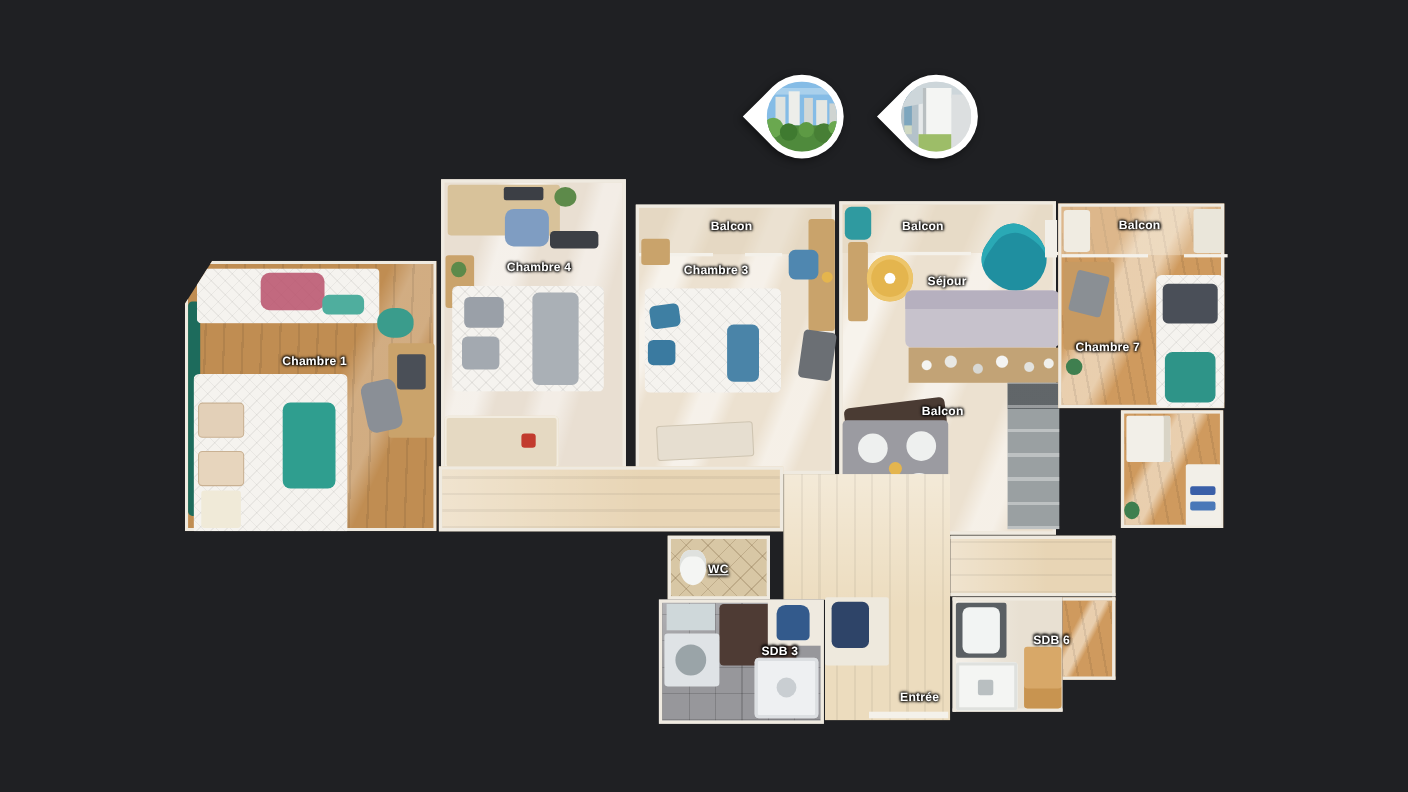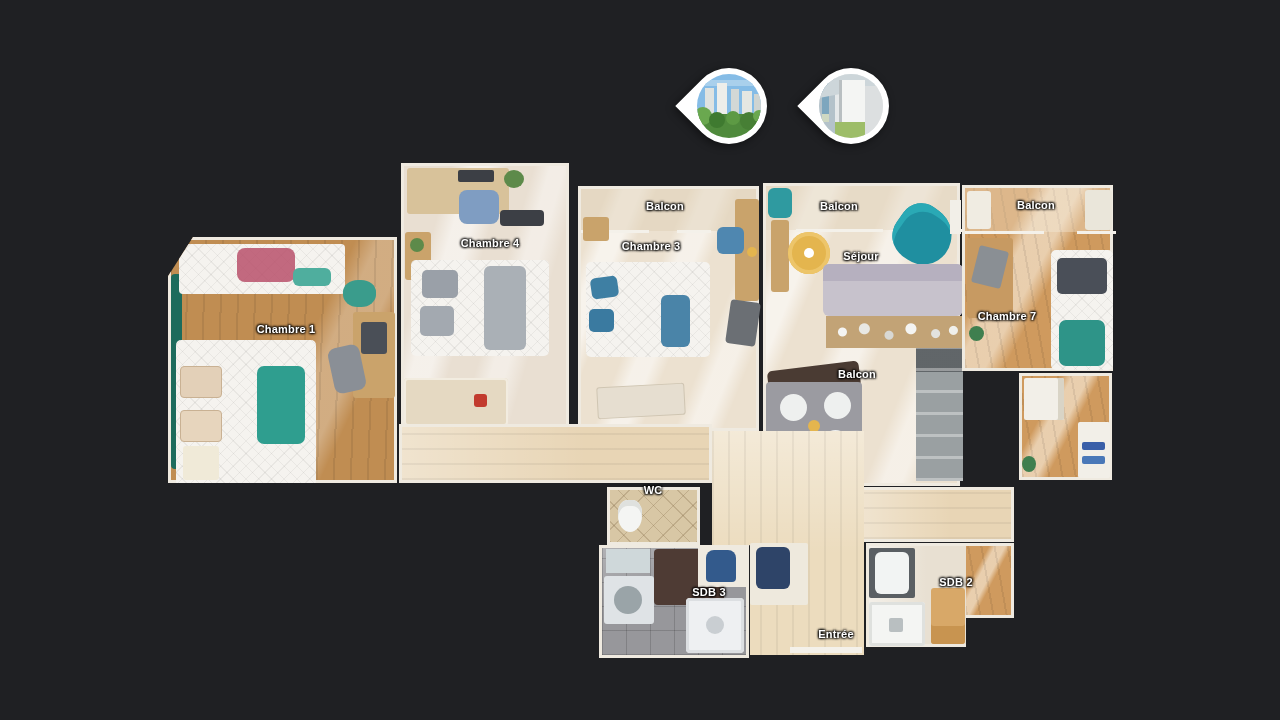--- a/index.html
+++ b/index.html
@@ -217,18 +217,18 @@
 
   <span class="lbl" style="left:286px;top:329px;">Chambre 1</span>
   <span class="lbl" style="left:490px;top:243px;">Chambre 4</span>
   <span class="lbl" style="left:665px;top:206px;">Balcon</span>
   <span class="lbl" style="left:651px;top:246px;">Chambre 3</span>
   <span class="lbl" style="left:839px;top:206px;">Balcon</span>
   <span class="lbl" style="left:861px;top:256px;">Séjour</span>
   <span class="lbl" style="left:857px;top:374px;">Balcon</span>
   <span class="lbl" style="left:1036px;top:205px;">Balcon</span>
   <span class="lbl" style="left:1007px;top:316px;">Chambre 7</span>
-  <span class="lbl" style="left:653px;top:490px;">WC</span>
+  <span class="lbl" style="left:653px;top:518px;text-decoration:underline;">WC</span>
   <span class="lbl" style="left:709px;top:592px;">SDB 3</span>
   <span class="lbl" style="left:836px;top:634px;">Entrée</span>
-  <span class="lbl" style="left:956px;top:582px;">SDB 2</span>
+  <span class="lbl" style="left:956px;top:582px;">SDB 6</span>
 
 </div>
 
 </body></html>

